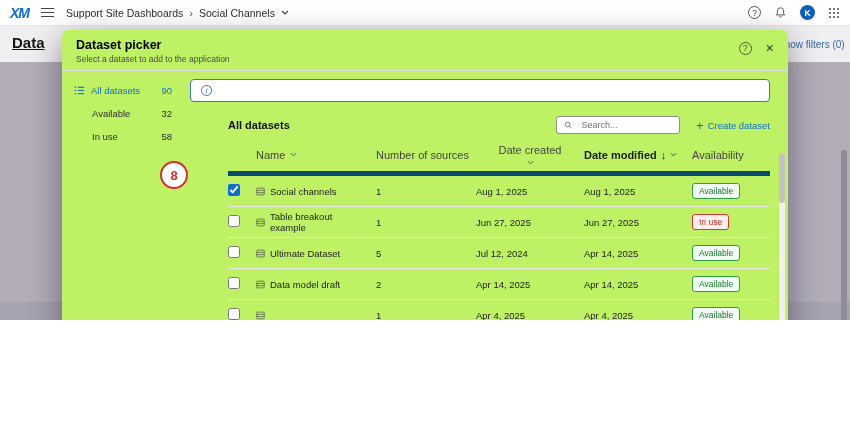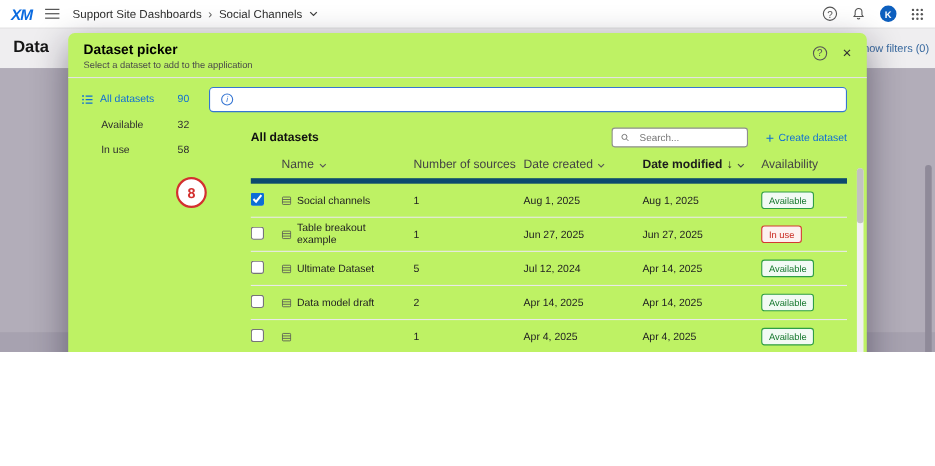--- a/index.html
+++ b/index.html
@@ -16,21 +16,21 @@
   .breadcrumb { display:flex; align-items:center; gap:6px; font-size:10.5px; color:#2e2e2e; }
   .crumb-sep { color:#555; font-size:11px; }
   .topbar-right { margin-left:auto; display:flex; align-items:center; gap:13px; }
   .qcircle { width:13px; height:13px; border:1.2px solid #555; border-radius:50%; font-size:9px;
              display:flex; align-items:center; justify-content:center; color:#555; }
   .avatar { width:15px; height:15px; border-radius:50%; background:#0d5fbe; color:#fff; font-size:8.5px;
             font-weight:bold; display:flex; align-items:center; justify-content:center; }
 
   
   .page-header { position:absolute; top:26px; left:0; right:0; height:36px; background:#efeef0; }
-  .page-title { position:absolute; left:12px; top:8px; font-size:15px; font-weight:bold; color:#161616; }
+  .page-title { position:absolute; left:12px; top:8px; font-size:15px; font-weight:bold; color:#161616;text-decoration:underline; }
   .show-filters { position:absolute; left:778px; top:13px; font-size:10px; color:#38699f; }
   .page-body { position:absolute; top:62px; left:0; right:0; bottom:0; background:#b2adb9; }
   .page-footer { position:absolute; left:0; right:0; bottom:0; height:18px; background:#a7a2b0; }
   .page-scrollbar { position:absolute; right:3px; top:150px; width:6px; height:195px;
                     background:#8f8a99; border-radius:3px; z-index:2; }
 
   
   .modal { position:absolute; left:62px; top:30px; width:726px; height:360px; background:#bef264;
            border-radius:6px; box-shadow:0 10px 32px rgba(22,16,38,.45); z-index:10;
            display:flex; flex-direction:column; }
@@ -66,21 +66,21 @@
   .create-btn .plus { font-size:13px; line-height:1; }
 
   .thead { display:flex; align-items:center; border-bottom:5px solid #0c4a6e; padding-bottom:6px;
            font-size:11px; color:#444; }
   .th { display:flex; align-items:center; gap:4px; }
   .th.sorted { color:#1c1c1c; font-weight:bold; }
   .trow { display:flex; align-items:center; border-bottom:1px solid #e9e9e9; min-height:31px; font-size:9.5px; color:#222; }
   .c-check { width:28px; flex-shrink:0; }
   .c-name { width:120px; flex-shrink:0; display:flex; align-items:center; gap:5px; padding-right:6px; }
   .c-src { width:100px; flex-shrink:0; }
-  .c-created { width:108px; flex-shrink:0; }
+  .c-created { width:108px; flex-shrink:0;flex-direction:column; }
   .c-mod { width:108px; flex-shrink:0; }
   .c-avail { width:70px; flex-shrink:0; }
   .row-check { width:12px; height:12px; accent-color:#0d6dd6; cursor:pointer; }
   .ds-icon { flex-shrink:0; display:flex; }
   .badge { display:inline-block; font-size:8.5px; padding:2px 6px; border-radius:3px; border:1px solid; white-space:nowrap; }
   .badge-available { color:#18792f; border-color:#2f9e44; background:#f2faf4; }
   .badge-inuse { color:#c8271d; border-color:#d43a31; background:#fdf1f0; }
 
   .vscroll { position:absolute; right:3px; top:82px; width:6px; height:196px; background:#f1f1f1; border-radius:3px; }
   .vscroll .thumb { width:6px; height:50px; background:#c2c2c2; border-radius:3px; }

